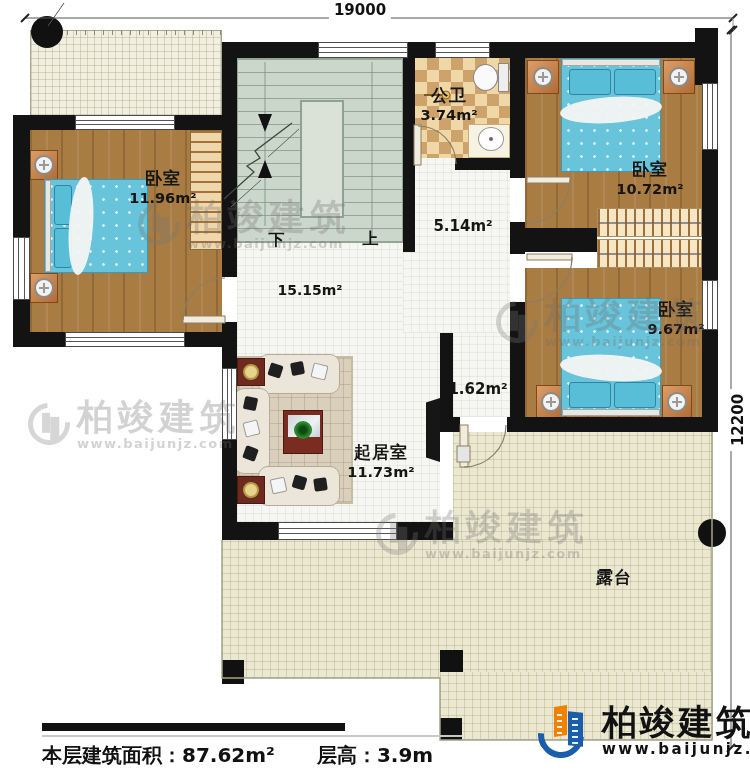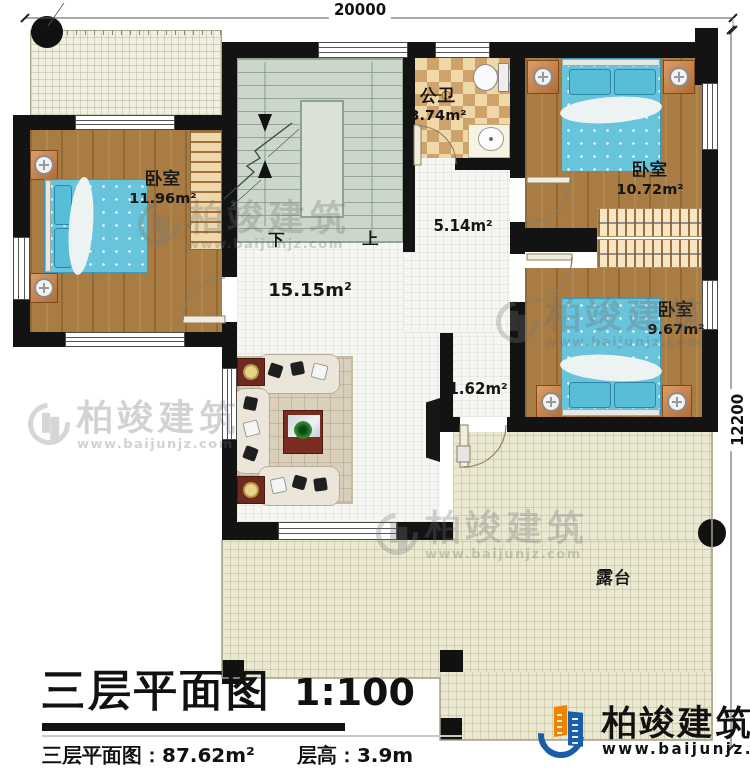--- a/index.html
+++ b/index.html
@@ -269,40 +269,44 @@
 
     <rect x="460" y="425" width="8" height="42" fill="#f2ecdc" stroke="#8b7f66"></rect>
     <rect x="457" y="446" width="13" height="16" fill="#e5e5e5" stroke="#8b7f66"></rect>
     <path d="M464,467 A42,42 0 0 0 506,425" fill="none" stroke="#8b7f66" stroke-width="1.2"></path>
 
     <line x1="424" y1="95" x2="443" y2="95" stroke="#7a5a20" stroke-width="2"></line>
     <circle cx="446" cy="95" r="4" fill="#e3c06a" stroke="#8a6a22"></circle>
     <circle cx="491" cy="139" r="2" fill="#666"></circle>
   </svg>
 
-  <div class="dim" style="left:360px;top:10px;transform:translate(-50%,-50%)">20000</div>
+  <div class="dim" style="left:360px;top:10px;transform:translate(-50%,-50%)">19000</div>
   <div class="dim" style="left:738px;top:420px;transform:translate(-50%,-50%) rotate(-90deg)">12200</div>
 
   <div class="lbl" style="left:163px;top:187px">
     <div class="rn">卧室</div>
       <div class="ra">11.96m²</div>
   </div>
-  <div class="lbl" style="left:438px;top:104px">
+  <div class="lbl" style="left:449px;top:104px">
     <div class="rn">公卫</div>
       <div class="ra">3.74m²</div>
   </div>
   <div class="lbl" style="left:650px;top:178px">
     <div class="rn">卧室</div>
       <div class="ra">10.72m²</div>
   </div>
   <div class="lbl" style="left:676px;top:318px">
     <div class="rn">卧室</div>
       <div class="ra">9.67m²</div>
   </div>
-  <div class="lbl ra" style="left:310px;top:290px;font-size:18px">15.15m²</div>
+  <div class="lbl" style="left:381px;top:461px">
+    <div class="rn">起居室</div>
+      <div class="ra">11.73m²</div>
+  </div>
+  <div class="lbl ra" style="left:310px;top:290px;font-size:14px">15.15m²</div>
   <div class="lbl ra" style="left:463px;top:227px;font-size:15px">5.14m²</div>
   <div class="lbl ra" style="left:478px;top:390px;font-size:15px">1.62m²</div>
   <div class="lbl rn" style="left:614px;top:577px">露台</div>
   <div class="lbl rn" style="left:277px;top:240px;font-size:16px">下</div>
   <div class="lbl rn" style="left:371px;top:239px;font-size:16px">上</div>
 
   <div class="wm" style="left:138px;top:198px">
     <span class="wm-ic"></span>
     <span>
         <b>柏竣建筑</b>
@@ -324,28 +328,24 @@
       </span>
   </div>
   <div class="wm" style="left:376px;top:508px">
     <span class="wm-ic"></span>
     <span>
         <b>柏竣建筑</b>
         <i>www.baijunjz.com</i>
       </span>
   </div>
 
-  <div class="titlebar" style="left:42px;top:662px">
-    <span class="t1">三层平面图</span>
-    <span class="t2">1:100</span>
-  </div>
   <div class="trule" style="left:42px;top:723px;width:303px;height:8px"></div>
   <div class="trule2" style="left:42px;top:735px;width:420px;height:2px"></div>
   <div class="tinfo" style="left:42px;top:742px">
-    <span>三层平面图：</span><span>87.62m²</span><span class="gap"></span><span>层高：</span><span>3.9m</span>
+    <span>本层建筑面积：</span><span>87.62m²</span><span class="gap"></span><span>层高：</span><span>3.9m</span>
   </div>
 
   <div class="logo" style="left:538px;top:700px">
     <div class="logo-ic">
       <div class="logo-swoosh"></div>
       <div class="logo-b1"></div>
       <div class="logo-b2"></div>
     </div>
     <div>
       <b>柏竣建筑</b>

